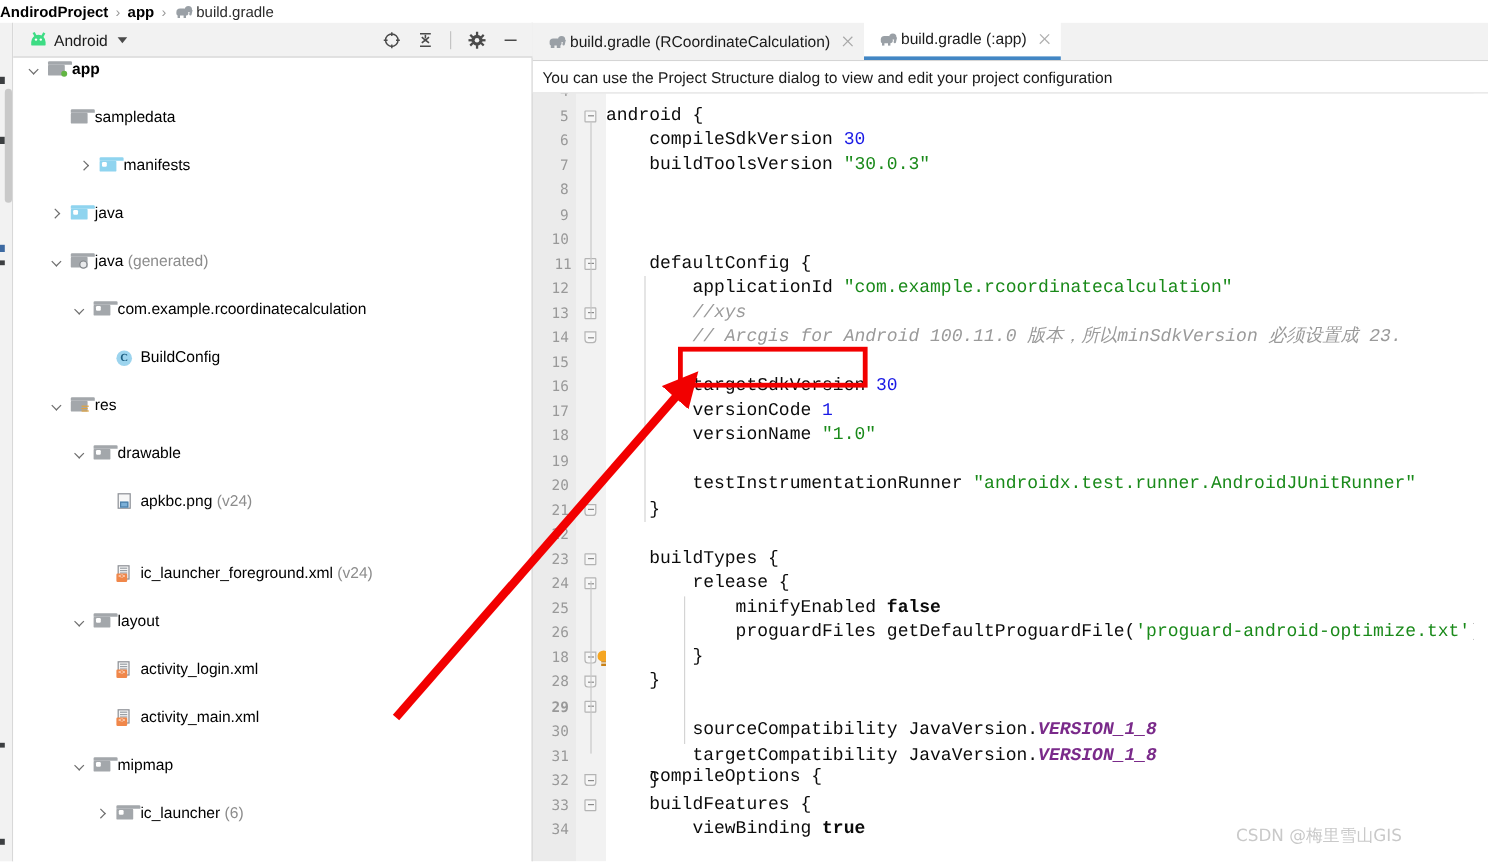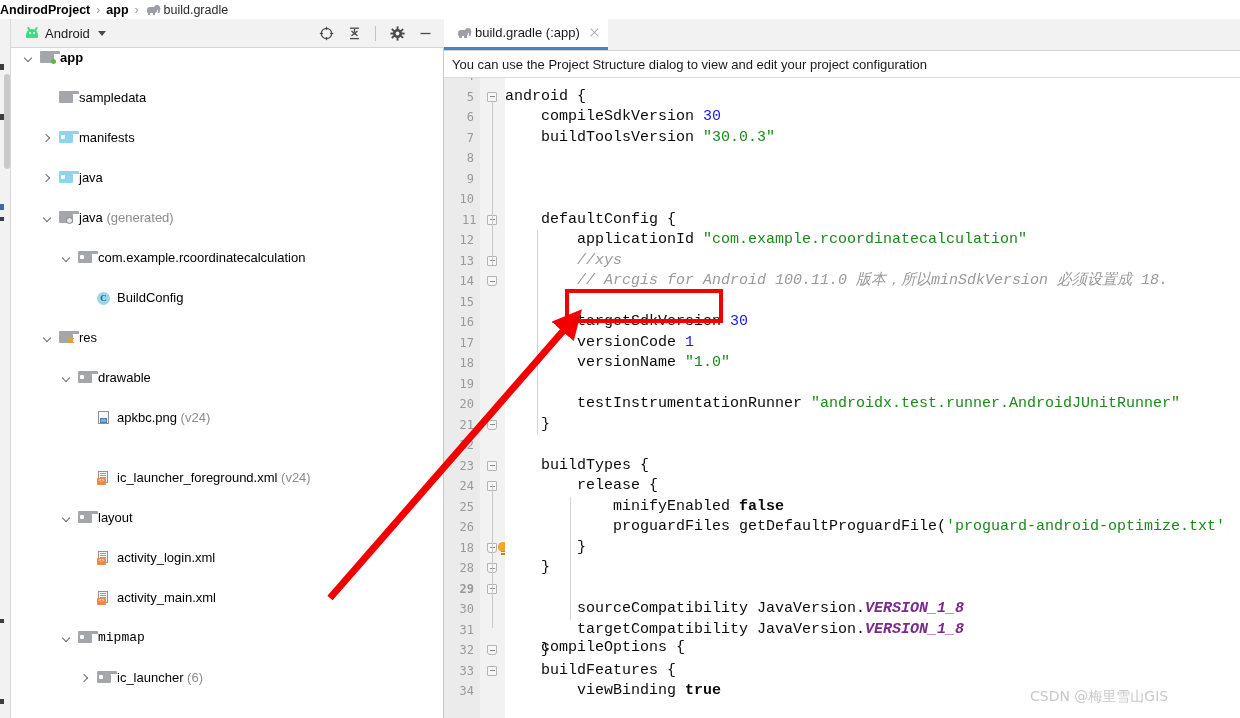--- a/index.html
+++ b/index.html
@@ -449,21 +449,21 @@
         </div>
         <div class="row" style="top: 20px;">
           <span class="ico" style="display: inline-block; left: 48px; top: 3px;">
             <span class="f-plain" style="display:block">
               <span class="tab"></span>
               <span class="bd"></span>
             </span>
           </span>
           <span class="lbl" style="left: 68px;"><span>sampledata</span></span>
         </div>
-        <div class="row" style="top: 40px;">
+        <div class="row" style="top: 40px; margin-left: 24px;">
           <span class="twisty closed" style="left: 31px;"></span>
           <span class="ico" style="display: inline-block; left: 48px; top: 3px;">
             <span class="f-blue" style="display:block">
               <span class="tab"></span>
               <span class="bd"></span>
               <span class="mini"></span>
             </span>
           </span>
           <span class="lbl" style="left: 68px;"><span>manifests</span></span>
         </div>
@@ -592,39 +592,50 @@
         </div>
         <div class="row" style="top: 300px;">
           <span class="twisty open" style="left: 50px;"></span>
           <span class="ico" style="display: inline-block; left: 67px; top: 3px;">
             <span class="f-plain" style="display:block">
               <span class="tab"></span>
               <span class="bd"></span>
               <span style="position:absolute;left:2px;top:4px;width:4px;height:4px;background:#fff;border-radius:1px"></span>
             </span>
           </span>
-          <span class="lbl" style="left: 87px; font-family: Liberation Mono, monospace;"><span>mipmap</span></span>
+          <span class="lbl" style="left: 87px;"><span>mipmap</span></span>
         </div>
         <div class="row" style="top: 320px;">
           <span class="twisty closed" style="left: 69px;"></span>
           <span class="ico" style="display: inline-block; left: 86px; top: 3px;">
             <span class="f-plain" style="display:block">
               <span class="tab"></span>
               <span class="bd"></span>
               <span style="position:absolute;left:2px;top:4px;width:4px;height:4px;background:#fff;border-radius:1px"></span>
             </span>
           </span>
           <span class="lbl" style="left: 106px;"><span>ic_launcher</span><span class="dim"> (6)</span></span>
         </div>
       </div>
   </div>
 
   <div id="editor">
 
     <div id="tabs">
+        <div class="tab">
+          <span class="gradle-icon">
+            <span class="body"></span>
+            <span class="head"></span>
+            <span class="trunk"></span>
+            <span class="leg1"></span>
+            <span class="leg2"></span>
+          </span>
+          <span>build.gradle (RCoordinateCalculation)</span>
+          <span class="tab-close"></span>
+        </div>
         <div class="tab active">
           <span class="gradle-icon">
             <span class="body"></span>
             <span class="head"></span>
             <span class="trunk"></span>
             <span class="leg1"></span>
             <span class="leg2"></span>
           </span>
           <span>build.gradle (:app)</span>
           <span class="tab-close"></span>
@@ -720,21 +731,21 @@
           <div class="ctext" style="top: -12px; left: 0px; line-height: 20.5px;"></div>
           <div class="ctext" style="top: 8.5px; left: 0px; line-height: 20.5px;">android {</div>
           <div class="ctext" style="top: 29px; left: 0px; line-height: 20.5px;">    compileSdkVersion <span class="k-num">30</span></div>
           <div class="ctext" style="top: 49.5px; left: 0px; line-height: 20.5px;">    buildToolsVersion <span class="k-str">"30.0.3"</span></div>
           <div class="ctext" style="top: 70px; left: 0px; line-height: 20.5px;"></div>
           <div class="ctext" style="top: 90.5px; left: 0px; line-height: 20.5px;"></div>
           <div class="ctext" style="top: 111px; left: 0px; line-height: 20.5px;"></div>
           <div class="ctext" style="top: 131.5px; left: 0px; line-height: 20.5px;">    defaultConfig {</div>
           <div class="ctext" style="top: 152px; left: 0px; line-height: 20.5px;">        applicationId <span class="k-str">"com.example.rcoordinatecalculation"</span></div>
           <div class="ctext" style="top: 172.5px; left: 0px; line-height: 20.5px;"><span class="k-cm">        //xys</span></div>
-          <div class="ctext" style="top: 193px; left: 0px; line-height: 20.5px;"><span class="k-cm">        // Arcgis for Android 100.11.0 版本，所以minSdkVersion 必须设置成 18.</span></div>
+          <div class="ctext" style="top: 193px; left: 0px; line-height: 20.5px;"><span class="k-cm">        // Arcgis for Android 100.11.0 版本，所以minSdkVersion 必须设置成 23.</span></div>
           <div class="ctext" style="top: 234px; left: 0px; line-height: 20.5px;">        targetSdkVersion <span class="k-num">30</span></div>
           <div class="ctext" style="top: 254.5px; left: 0px; line-height: 20.5px;">        versionCode <span class="k-num">1</span></div>
           <div class="ctext" style="top: 275px; left: 0px; line-height: 20.5px;">        versionName <span class="k-str">"1.0"</span></div>
           <div class="ctext" style="top: 295.5px; left: 0px; line-height: 20.5px;"></div>
           <div class="ctext" style="top: 316px; left: 0px; line-height: 20.5px;">        testInstrumentationRunner <span class="k-str">"androidx.test.runner.AndroidJUnitRunner"</span></div>
           <div class="ctext" style="top: 336.5px; left: 0px; line-height: 20.5px;">    }</div>
           <div class="ctext" style="top: 357px; left: 0px; line-height: 20.5px;"></div>
           <div class="ctext" style="top: 377.5px; left: 0px; line-height: 20.5px;">    buildTypes {</div>
           <div class="ctext" style="top: 398px; left: 0px; line-height: 20.5px;">        release {</div>
           <div class="ctext" style="top: 418.5px; left: 0px; line-height: 20.5px;">            minifyEnabled <span class="k-kw">false</span></div>

